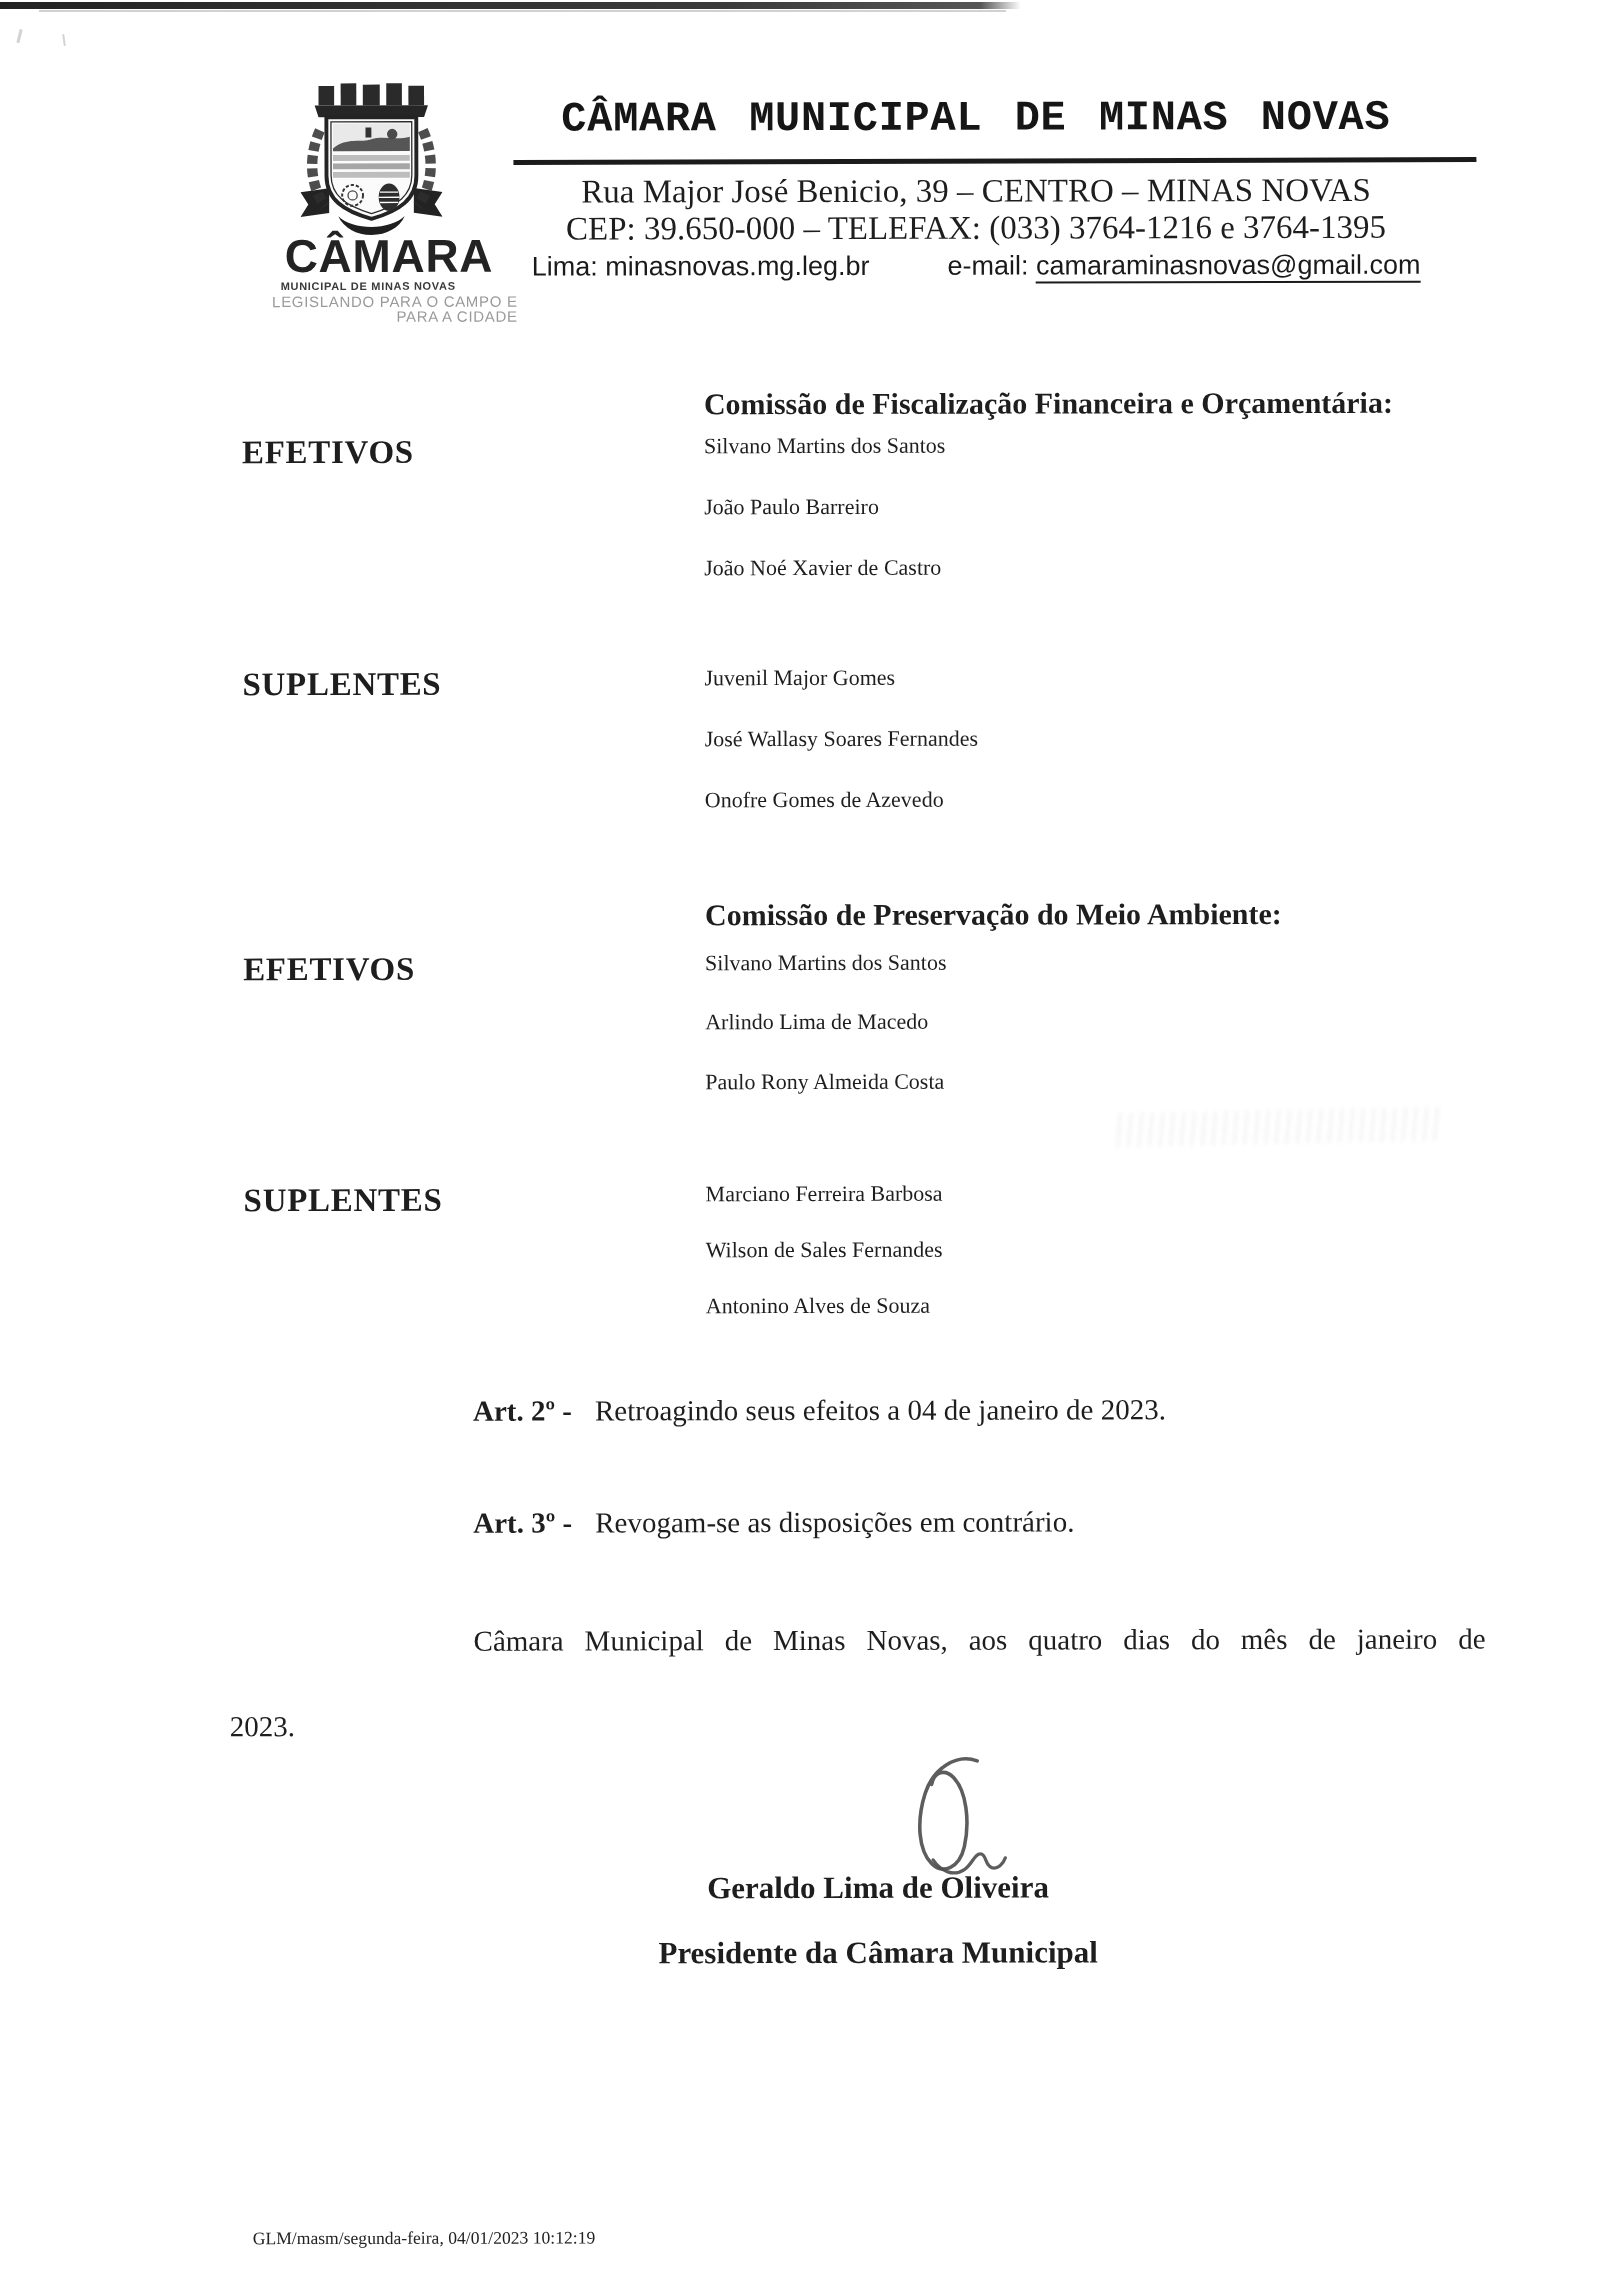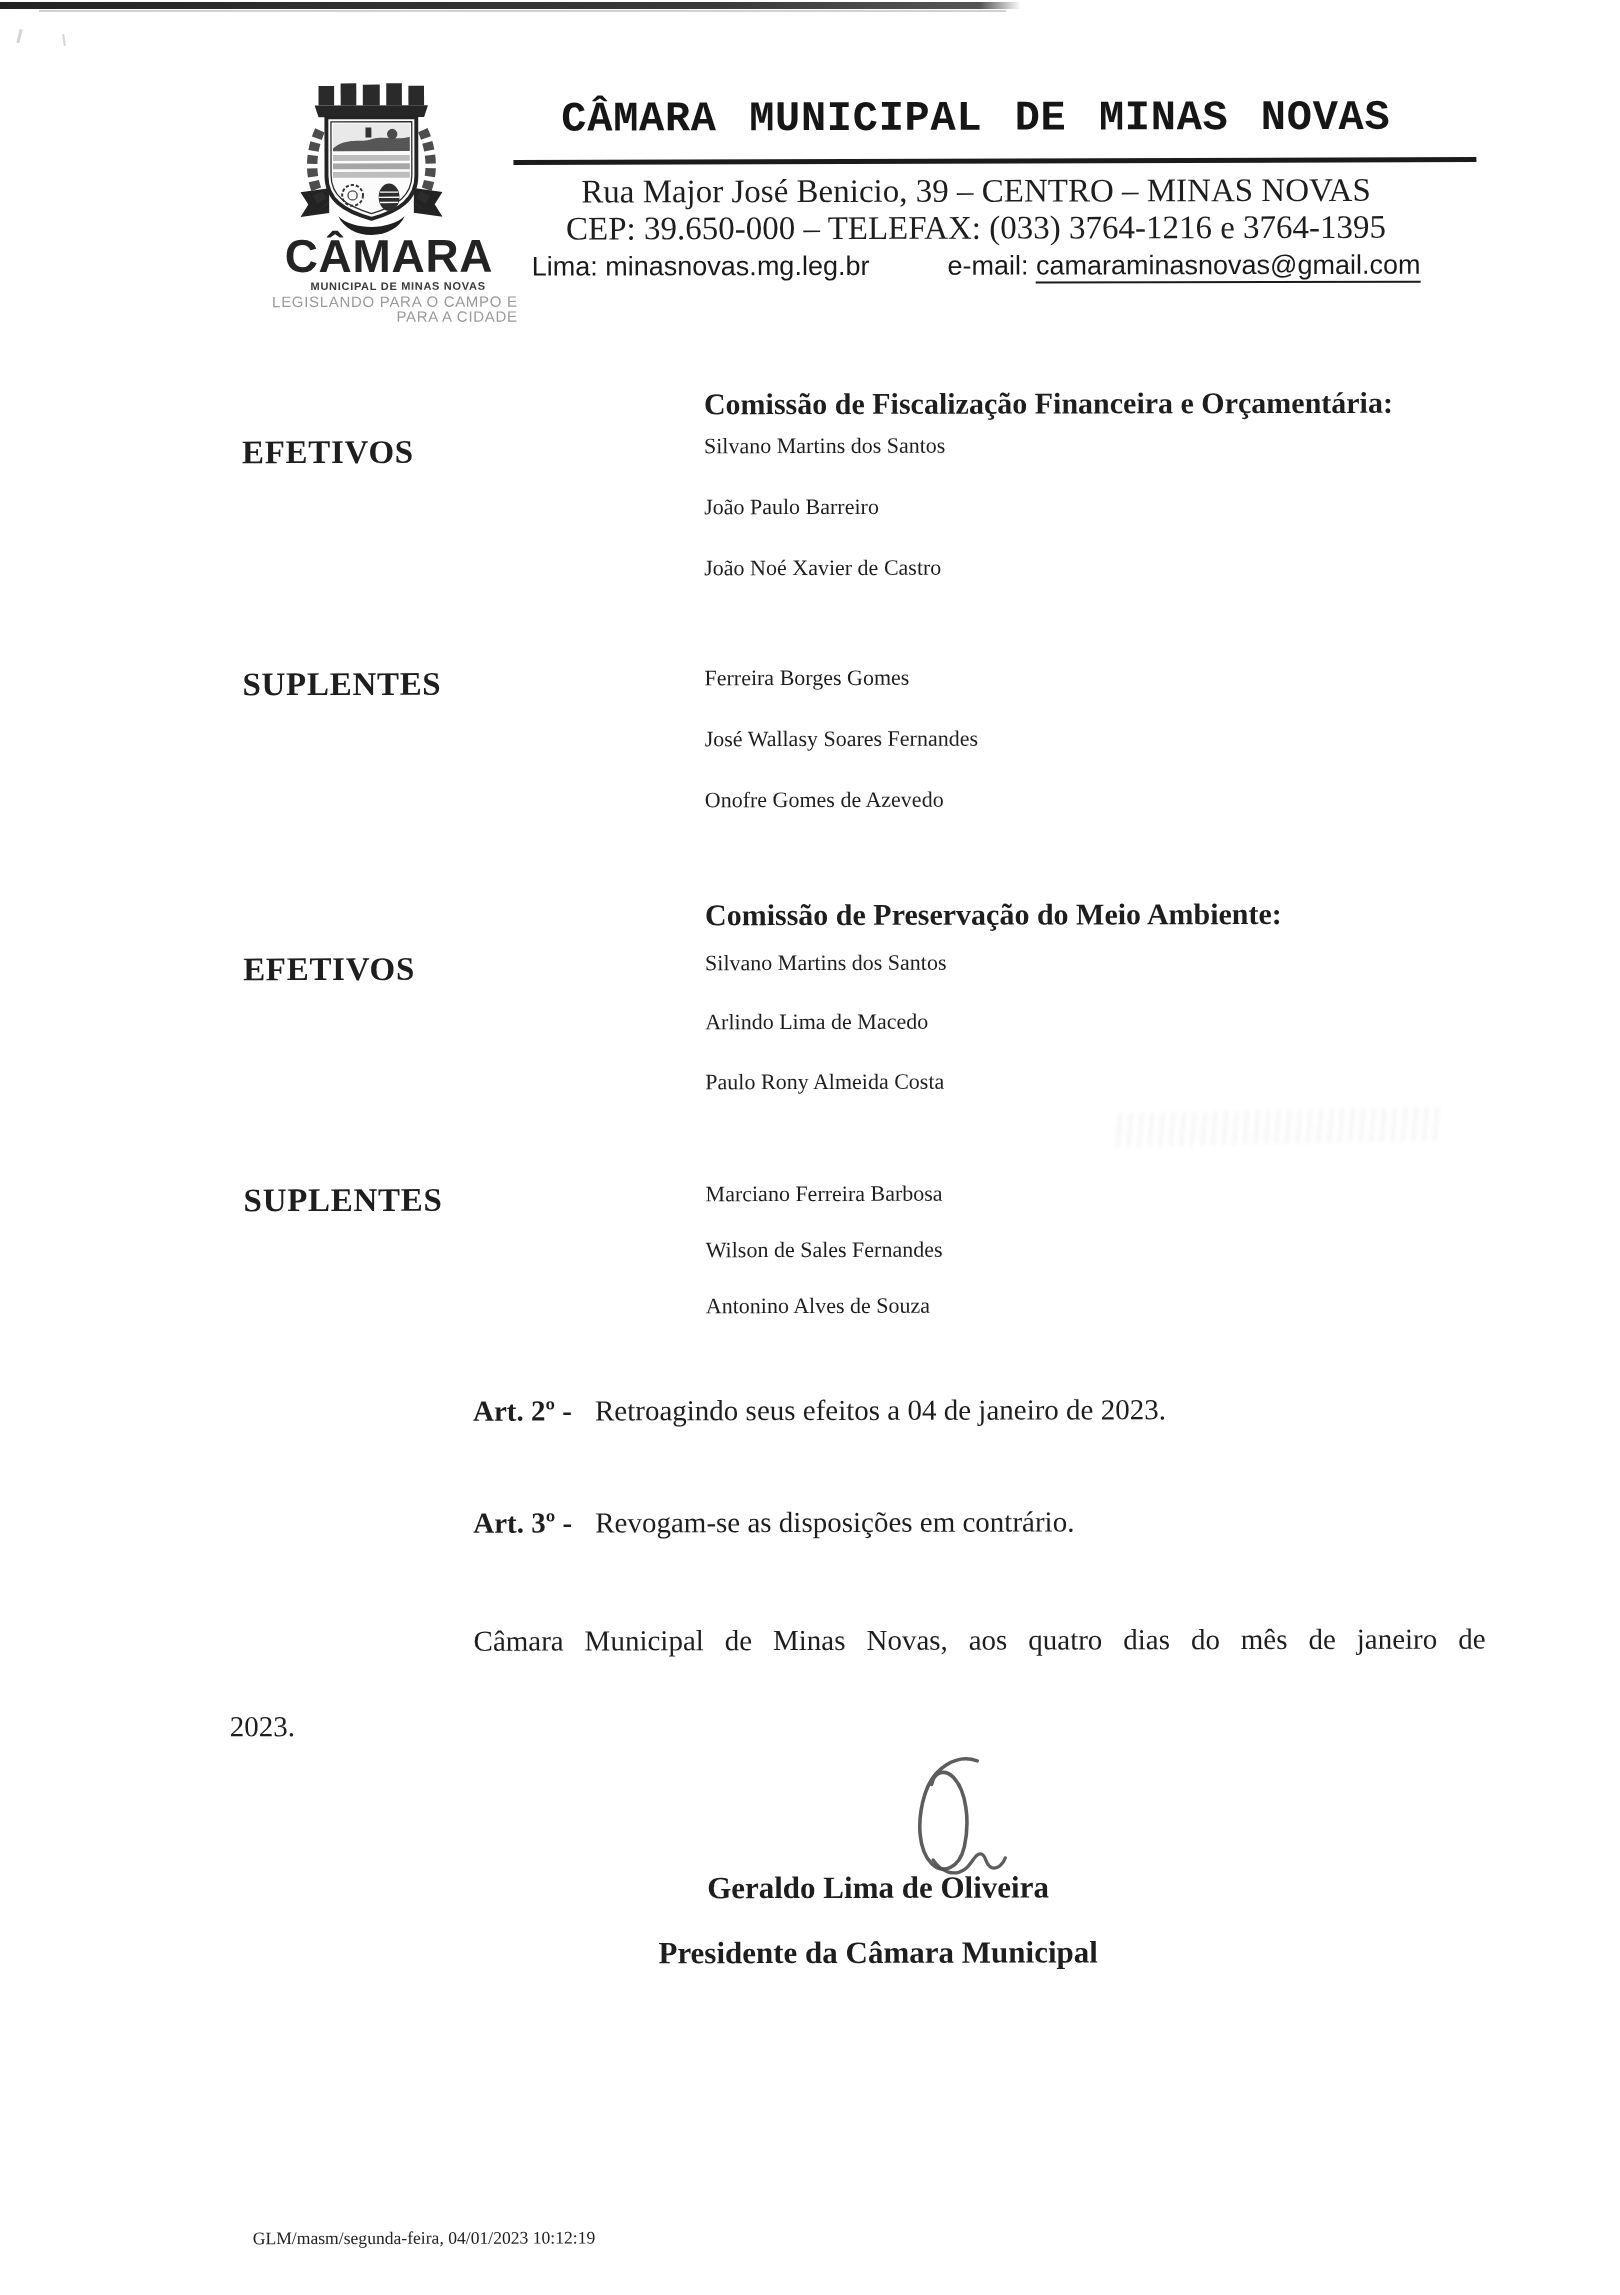--- a/index.html
+++ b/index.html
@@ -17,21 +17,21 @@
             background:repeating-linear-gradient(96deg, transparent 0 8.5px, #8f8f8f 8.5px 10.5px);
             opacity:.16; filter:blur(2px); transform:rotate(-1deg); }
 
   
   #doc { position:absolute; left:0; top:0; width:1621px; height:2295px;
          transform:rotate(-0.12deg); transform-origin:50% 40%; }
   #crest { position:absolute; left:302px; top:77px; width:142px; height:158px; }
   #logo-name { position:absolute; left:286px; top:232px; width:184px; text-align:center;
                font-family:"Liberation Sans","DejaVu Sans",sans-serif; font-weight:bold;
                font-size:46px; line-height:1; letter-spacing:0.7px; color:#232323; }
-  #logo-sub  { position:absolute; left:271px; top:280px; width:216px; text-align:right;
+  #logo-sub  { position:absolute; left:282px; top:280px; width:216px; text-align:left;
                font-family:"Liberation Sans","DejaVu Sans",sans-serif; font-weight:bold;
                font-size:11px; line-height:1; letter-spacing:0.7px; color:#3a3a3a; }
   #logo-motto{ position:absolute; left:258px; top:293px; width:261px; text-align:right;
                font-family:"Liberation Sans","DejaVu Sans",sans-serif;
                font-size:15px; line-height:1; letter-spacing:0.7px; color:#9a9a9a; }
 
   #org-title { position:absolute; left:476px; top:98px; width:1003px; text-align:center;
                font-family:"Liberation Mono","DejaVu Sans Mono",monospace; font-weight:bold;
                font-size:42px; line-height:1; letter-spacing:0.7px; word-spacing:6.5px; color:#161616; }
   #title-rule { position:absolute; left:515px; top:159px; width:963px; height:4.6px;
@@ -139,21 +139,21 @@
   </div>
   <div class="row" style="top:495px;">
     <span class="mname">João Paulo Barreiro</span>
   </div>
   <div class="row" style="top:556px;">
     <span class="mname">João Noé Xavier de Castro</span>
   </div>
 
   <div class="row" style="top:666px;">
     <span class="glabel">SUPLENTES</span>
-    <span class="mname">Ferreira Borges Gomes</span>
+    <span class="mname">Juvenil Major Gomes</span>
   </div>
   <div class="row" style="top:727px;">
     <span class="mname">José Wallasy Soares Fernandes</span>
   </div>
   <div class="row" style="top:788px;">
     <span class="mname">Onofre Gomes de Azevedo</span>
   </div>
 
   <div class="c-title" style="top:898px;">Comissão de Preservação do Meio Ambiente:</div>
 

